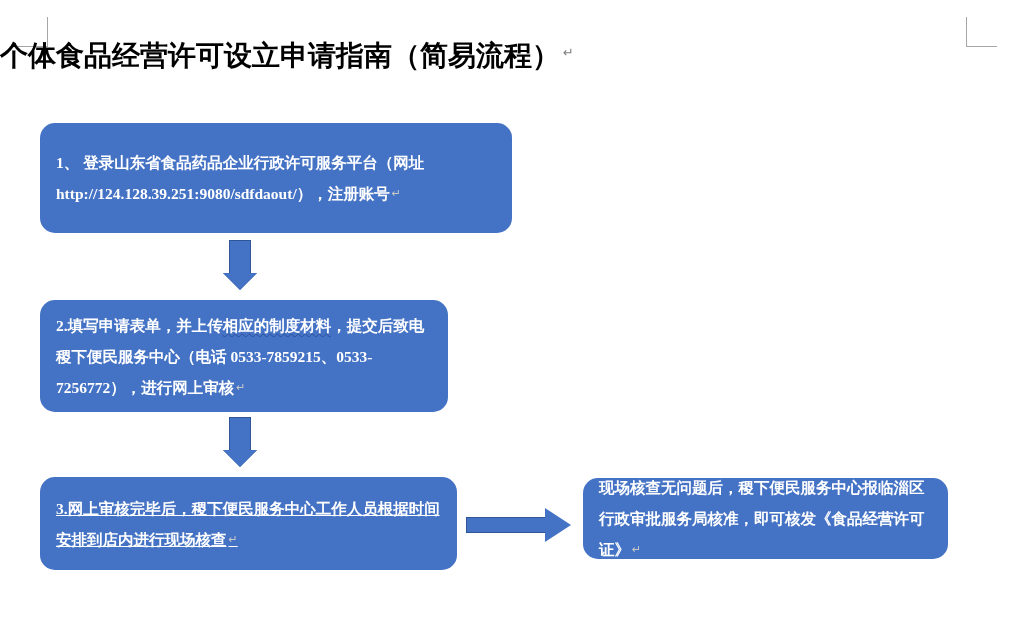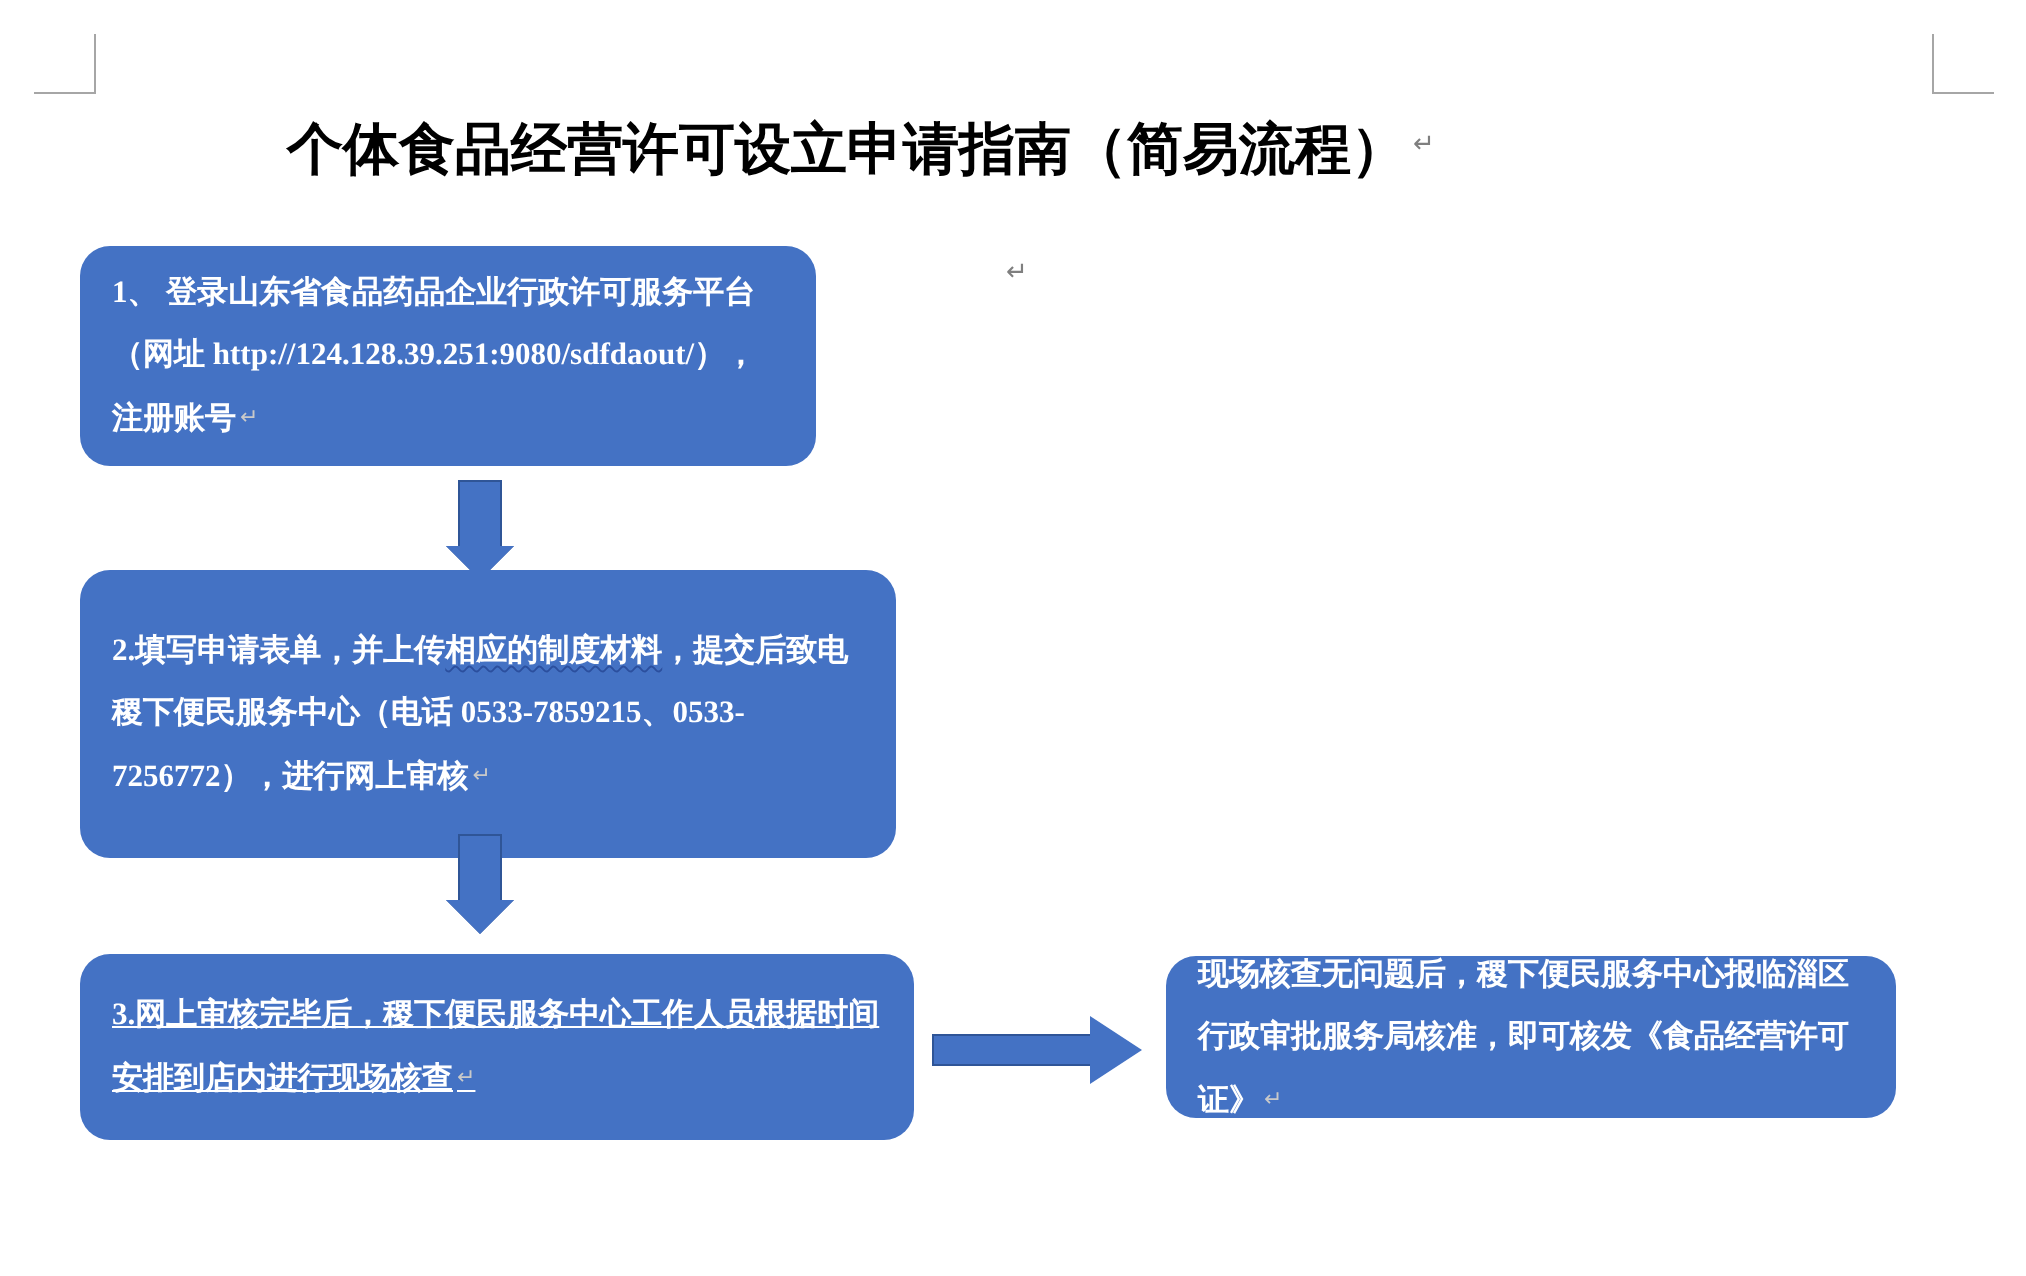--- a/index.html
+++ b/index.html
@@ -16,22 +16,21 @@
   .crop i{position:absolute;background:#a6a6a6;display:block;}
   .crop.tl{left:17px;top:17px;}
   .crop.tl i.v{width:1px;height:30px;left:30px;top:0;}
   .crop.tl i.h{height:1px;width:31px;left:0;top:29px;}
   .crop.tr{left:966px;top:17px;}
   .crop.tr i.v{width:1px;height:30px;left:0;top:0;}
   .crop.tr i.h{height:1px;width:31px;left:0;top:29px;}
 
   
   .title{
-    position:absolute;left:0;top:56px;width:861px;
-    text-align:center;
+    position:absolute;left:0;top:37px;width:861px;
     font-family:"Liberation Sans","DejaVu Sans",sans-serif;
     font-weight:bold;font-size:28px;letter-spacing:0px;color:#000;
     white-space:nowrap;
   }
   .title .pilcrow{
     font-size:13px;font-weight:normal;color:#7f7f7f;
     vertical-align:8px;margin-left:3px;
     font-family:"DejaVu Sans",sans-serif;
   }
   .para-mark{
@@ -66,22 +65,22 @@
     letter-spacing:0px;
   }
   .squiggle{
     text-decoration:underline;
     text-decoration-style:wavy;
     text-decoration-color:#2b4f9e;
     text-underline-offset:2px;
     text-decoration-thickness:1px;
   }
 
-  #box1{left:40px;top:123px;width:368px;height:110px;}
-  #box2{left:40px;top:285px;width:408px;height:144px;}
+  #box1{left:40px;top:123px;width:472px;height:110px;}
+  #box2{left:40px;top:300px;width:408px;height:112px;}
   #box3{left:40px;top:477px;width:417px;height:93px;text-decoration:underline;}
   #box4{left:583px;top:478px;width:365px;height:81px;}
 
   
   .arrow-down{position:absolute;}
   .arrow-down .shaft{
     position:absolute;background:#4472C4;border:1px solid #2f5597;
     box-sizing:border-box;
   }
   .arrow-down .head{

